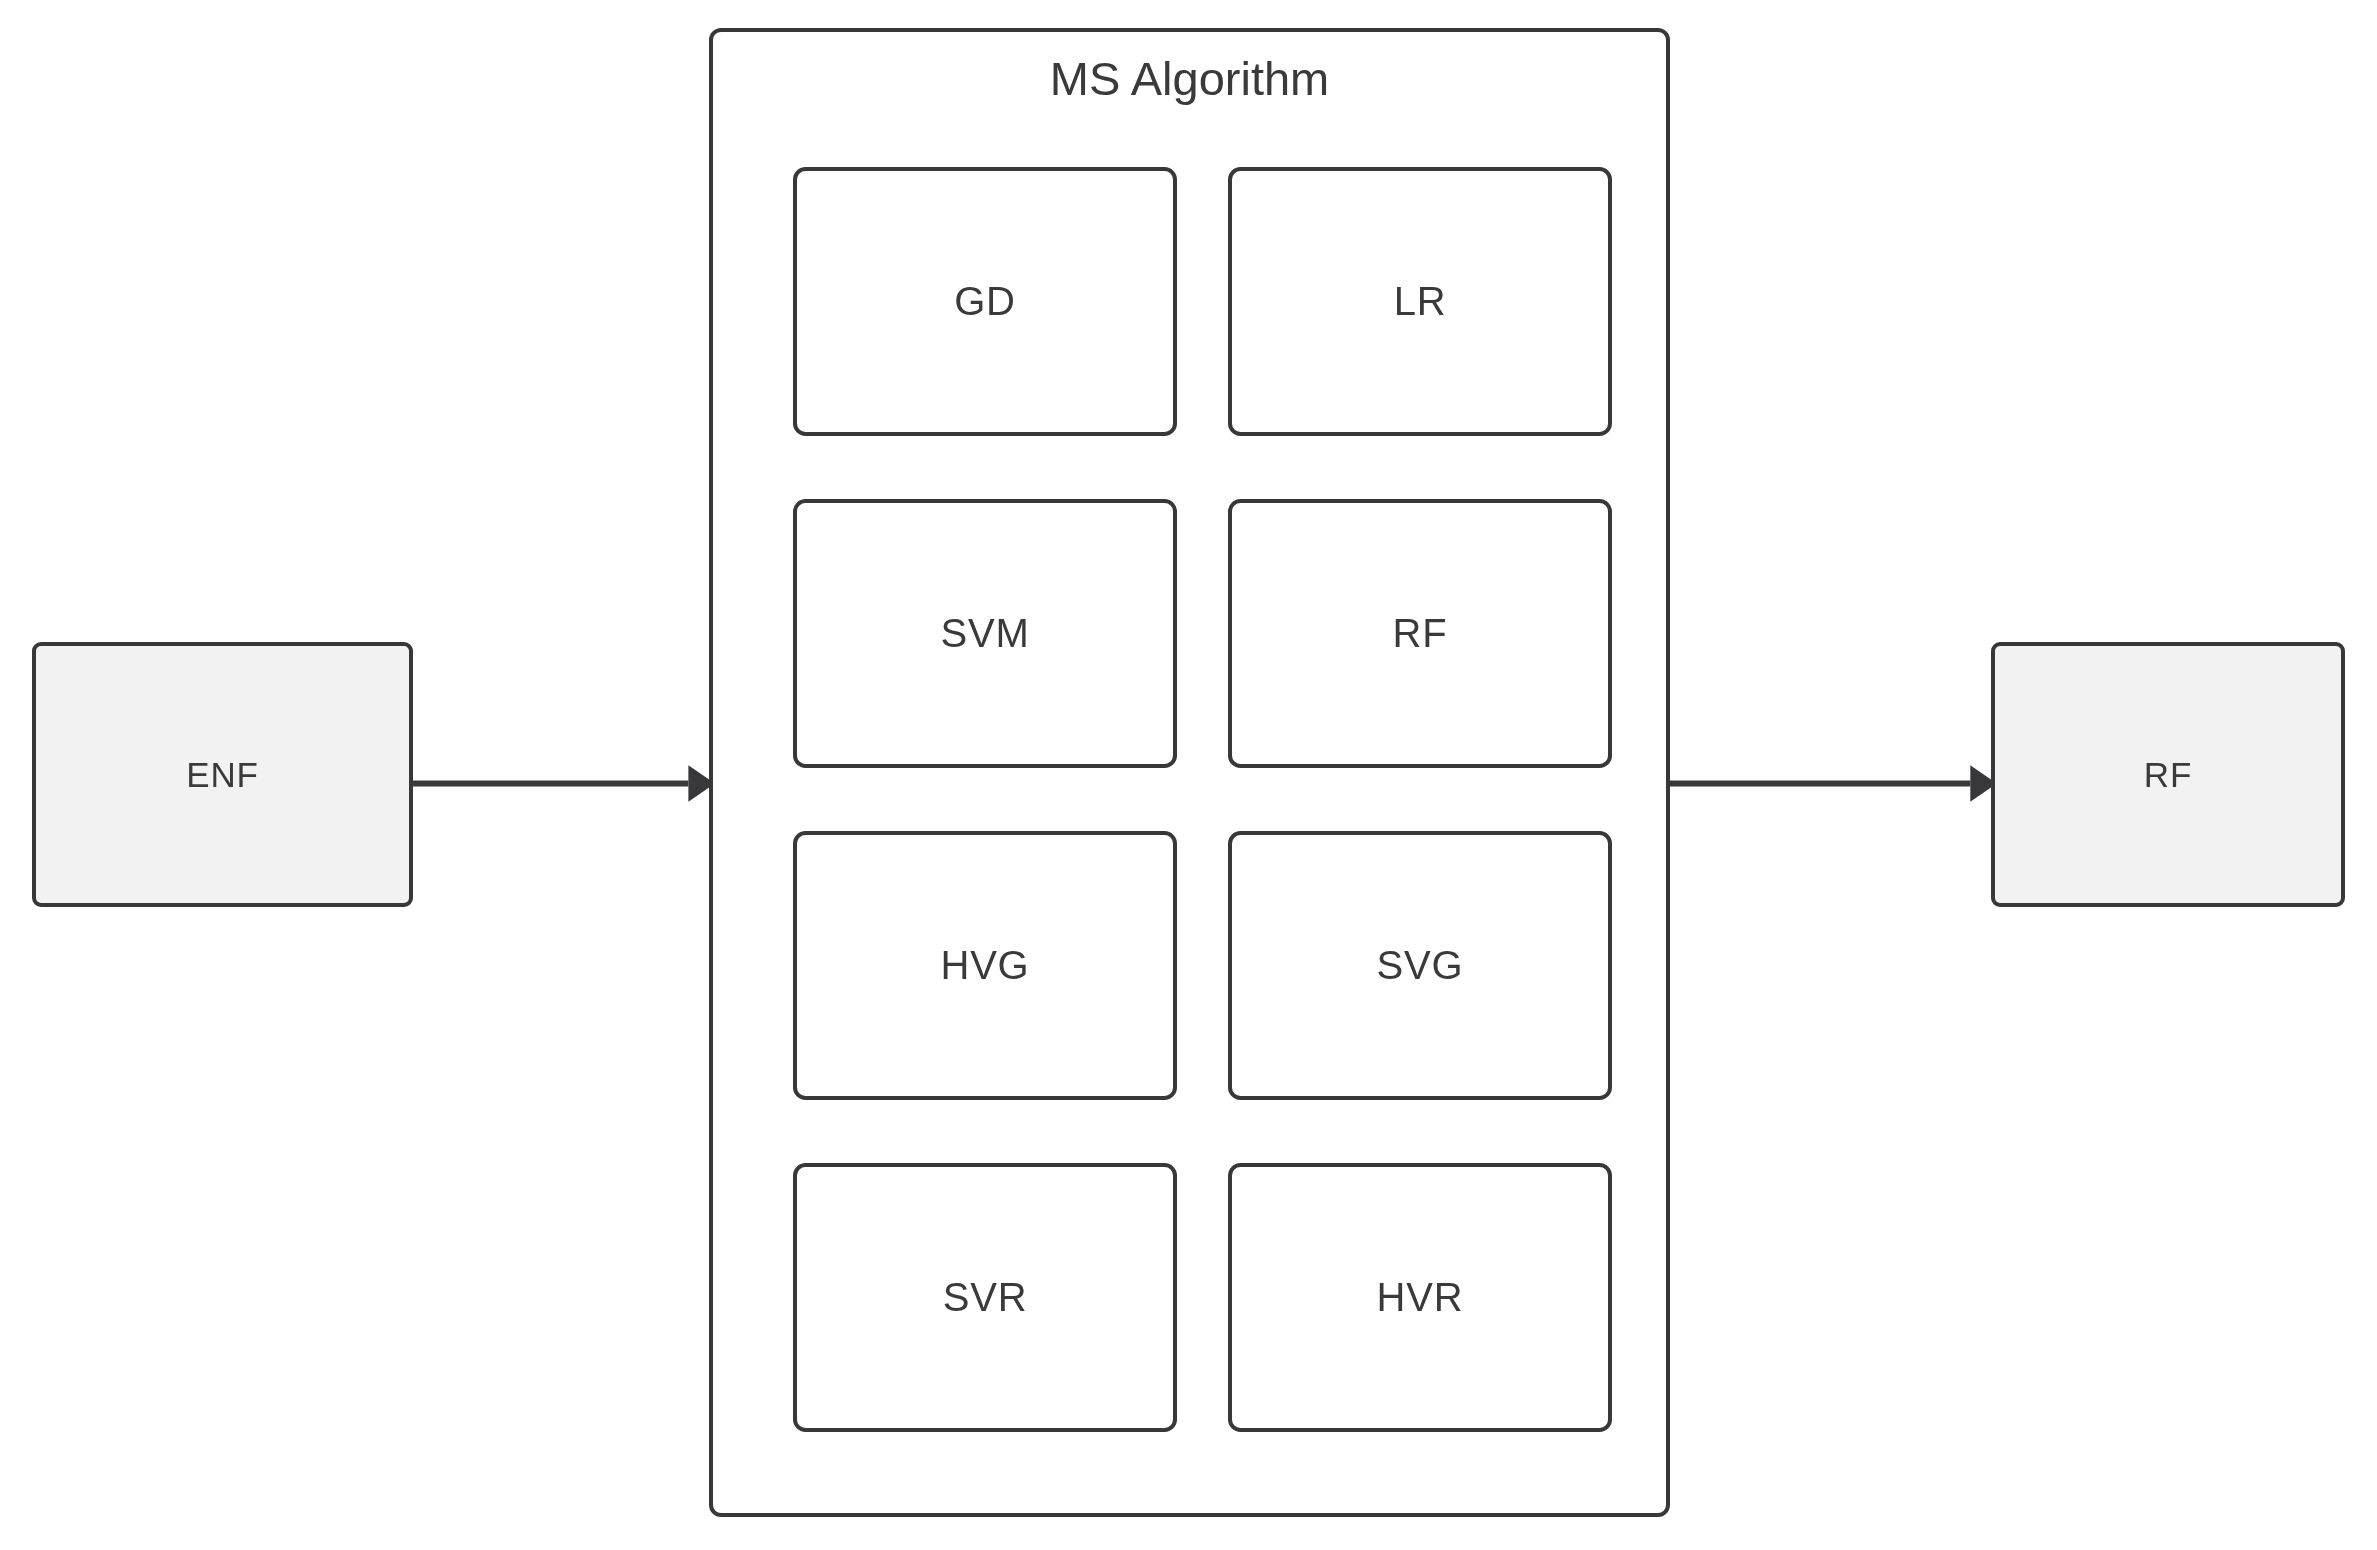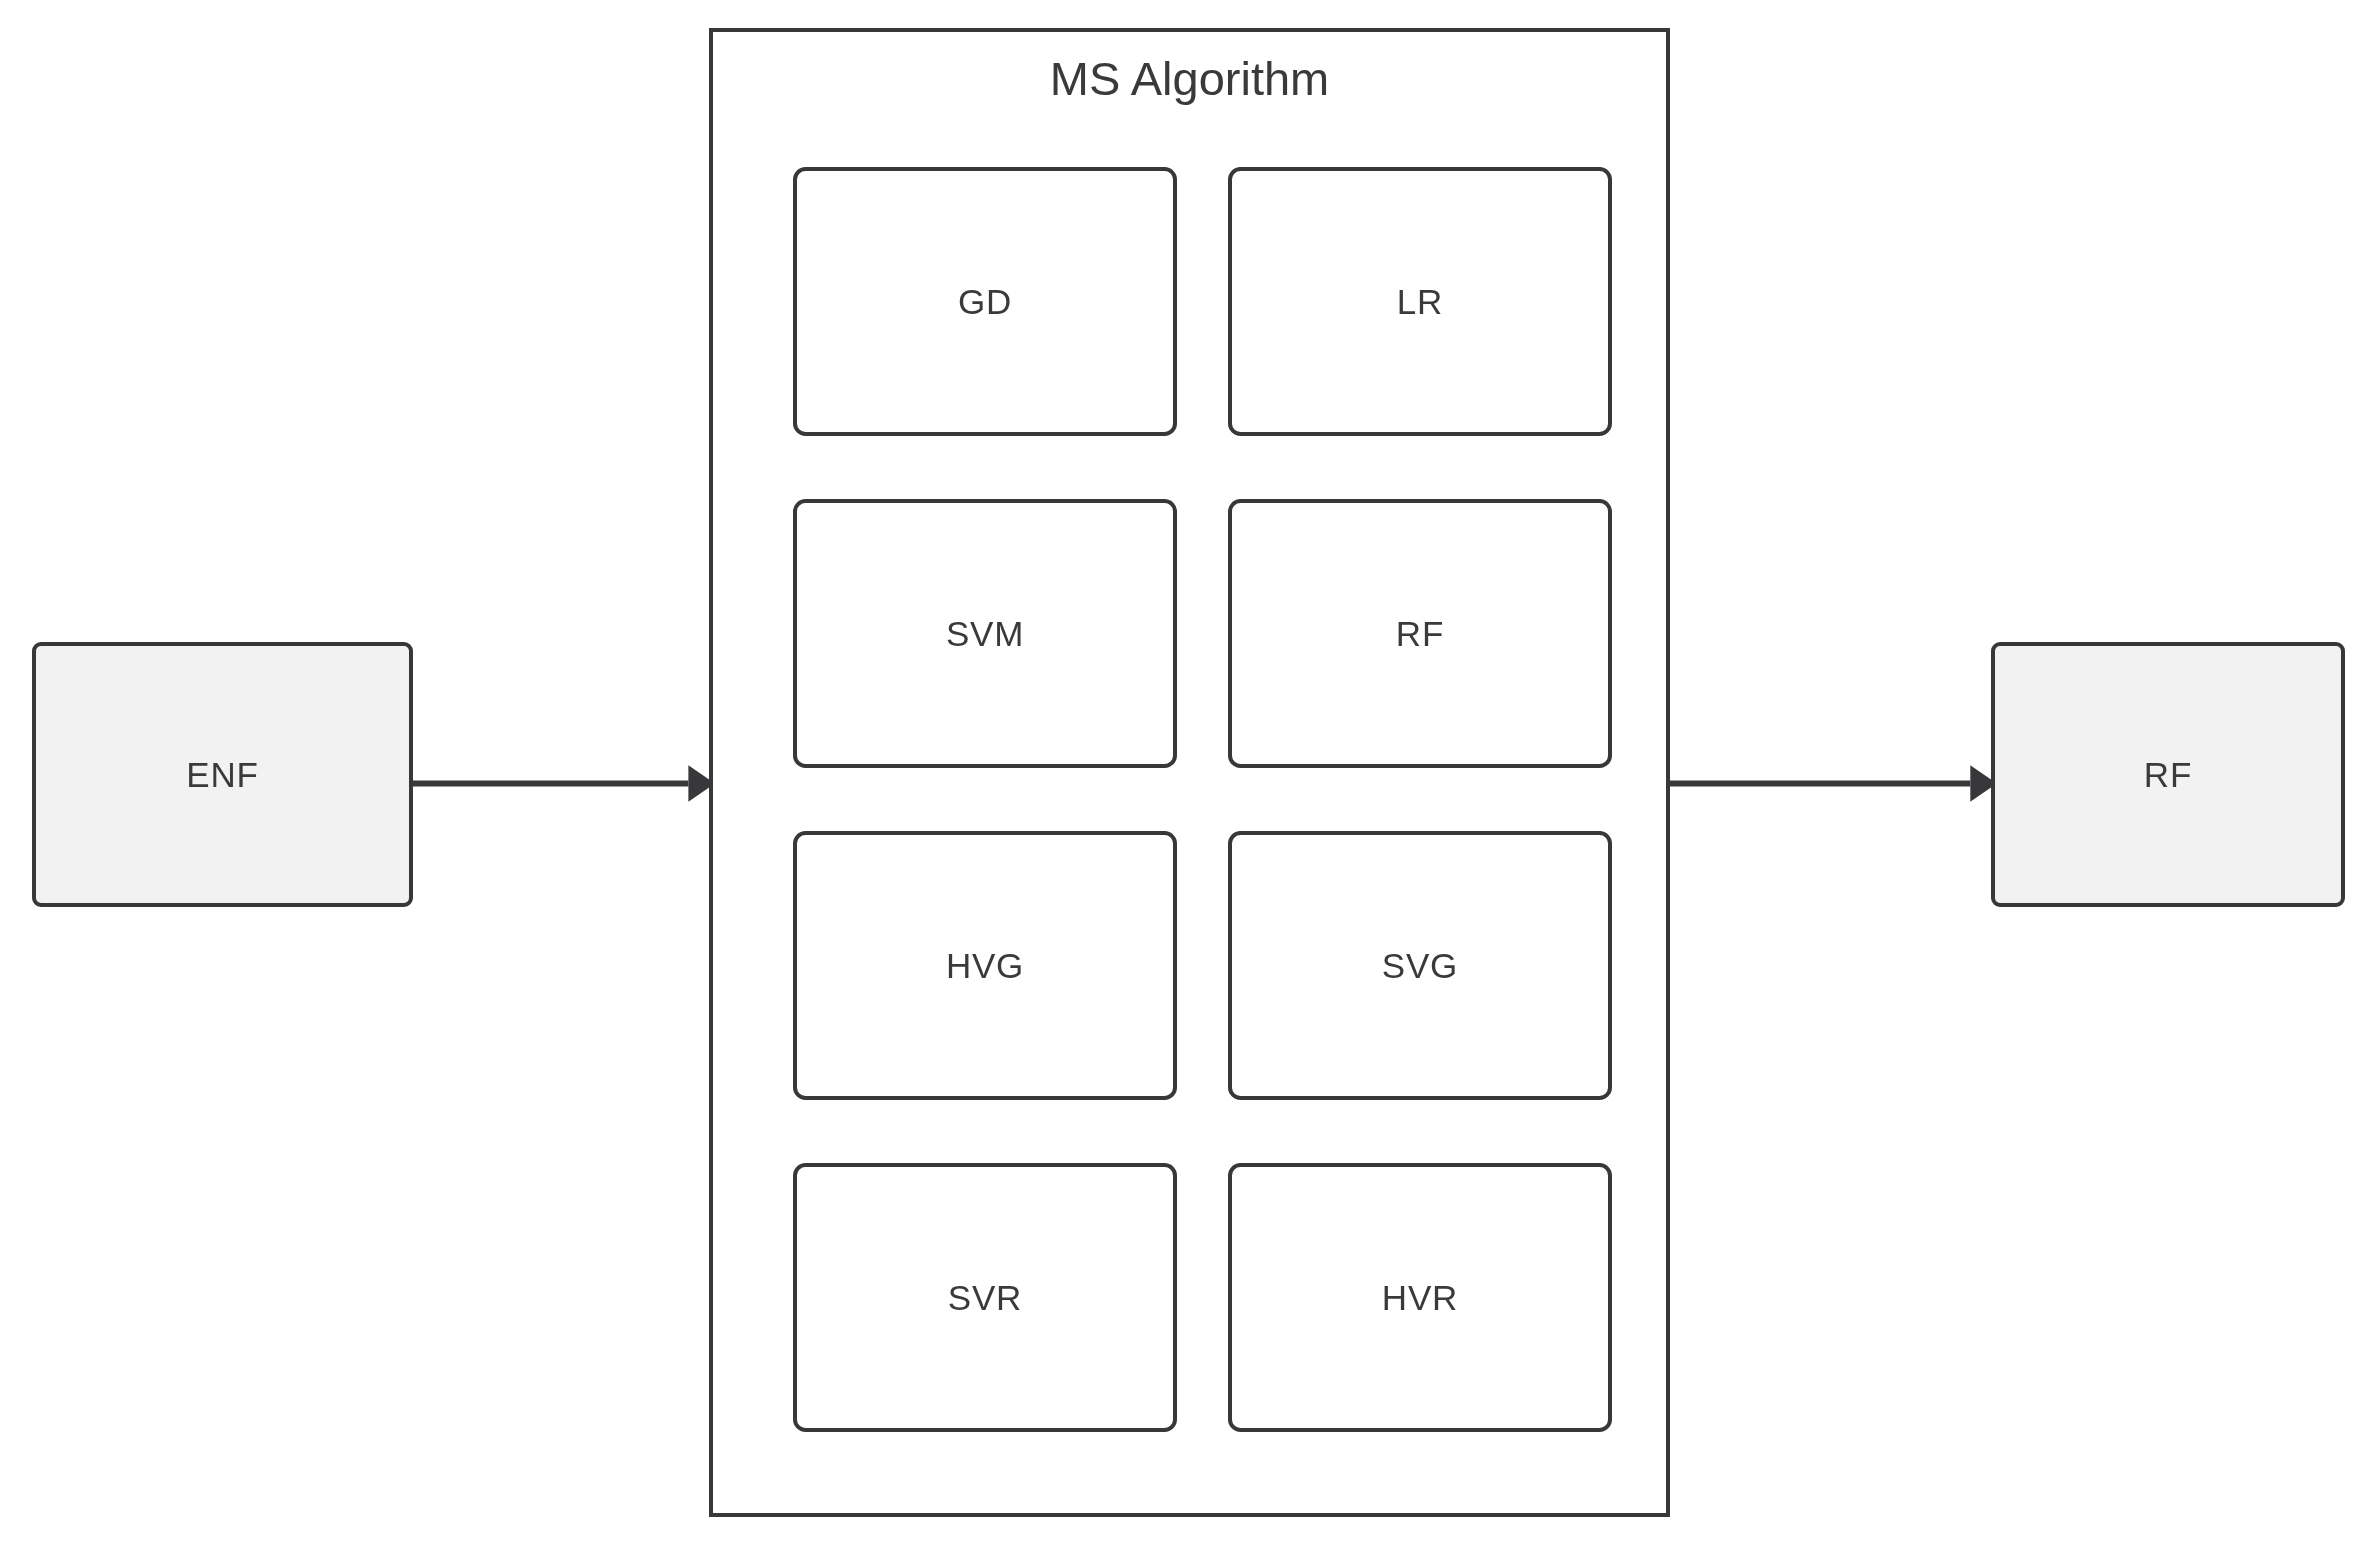--- a/index.html
+++ b/index.html
@@ -43,21 +43,21 @@
   
   #ms-container {
     position: absolute;
     box-sizing: border-box;
     left: 709px;
     top: 27.5px;
     width: 961px;
     height: 1489px;
     background: #ffffff;
     border: 4.2px solid #38383a;
-    border-radius: 0;
+    border-radius: 12px;
   }
   #ms-title {
     position: absolute;
     left: 0;
     top: 23px;
     width: 100%;
     text-align: center;
     font-size: 47px;
     color: #3a3a3a;
     line-height: 1;
@@ -80,21 +80,21 @@
   .algo-card {
     box-sizing: border-box;
     background: #ffffff;
     border: 4.2px solid #38383a;
     border-radius: 12.5px;
     display: flex;
     align-items: center;
     justify-content: center;
   }
   .algo-card .node-label {
-    font-size: 35px;
+    font-size: 40px;
     color: #3a3a3a;
     letter-spacing: 0.8px;
     line-height: 1;
     white-space: nowrap;
   }
 
   
   .connector {
     position: absolute;
     pointer-events: none;

